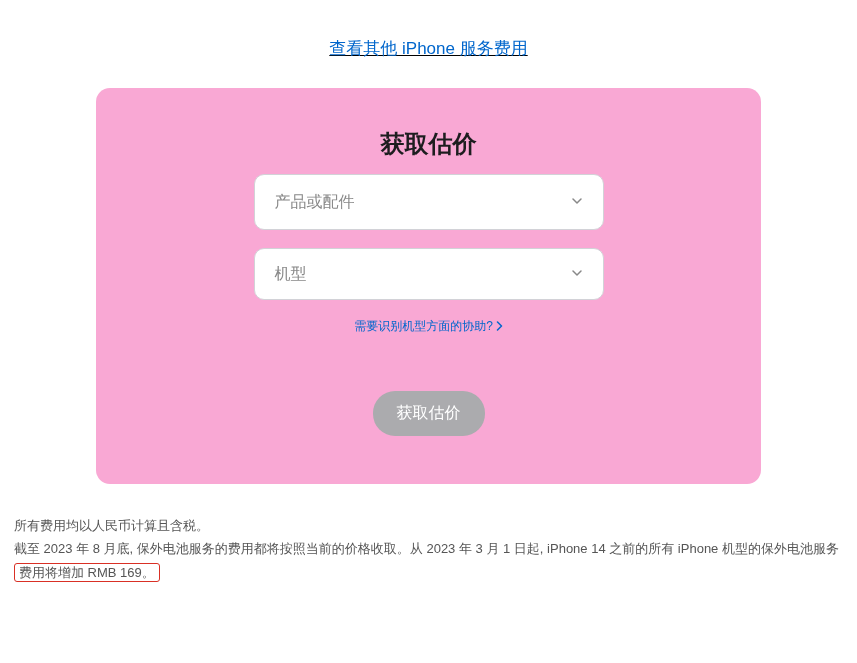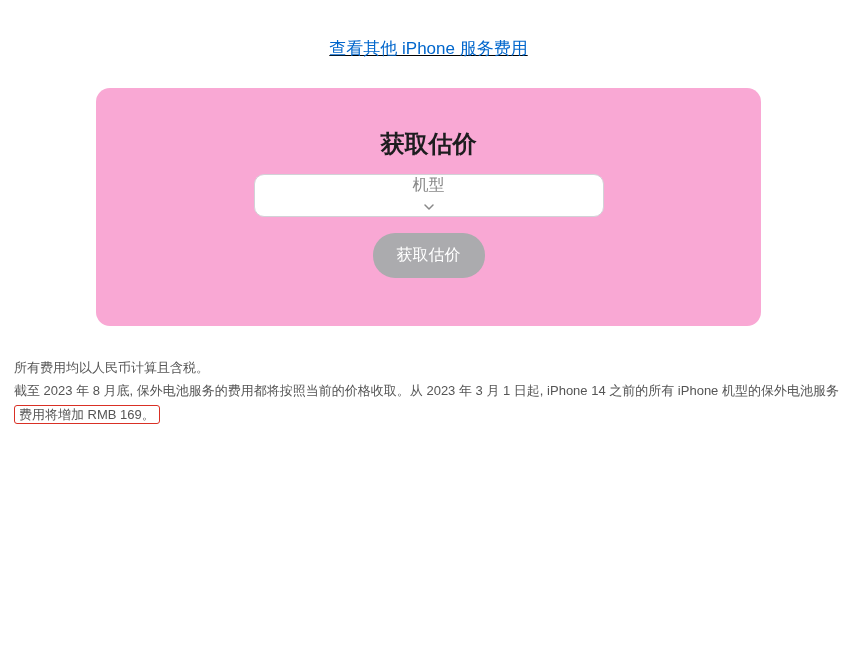--- a/index.html
+++ b/index.html
@@ -59,23 +59,22 @@
     }
     .dropdown-text {
       color: #888;
       font-size: 16px;
     }
     .chevron {
       color: #888;
       font-size: 12px;
     }
     .dropdown.second {
-      height: 43px;
+      height: 52px;
       margin-bottom: 16px;
-      flex-direction: column;
     }
     .help-link {
       display: inline-flex;
       align-items: center;
       font-size: 12px;
       color: #0066cc;
       text-decoration: none;
       margin-bottom: 56px;
       gap: 3px;
     }
@@ -109,30 +108,46 @@
 </head>
 <body>
 
 <div class="top-link">
   <a href="#">查看其他 iPhone 服务费用</a>
 </div>
 
 <div class="card">
   <h2 class="card-title">获取估价</h2>
 
+  <div class="dropdown">
+    <span class="dropdown-text">产品或配件</span>
+    <span class="chevron">
+      <svg width="12" height="12" viewBox="0 0 12 12">
+          <path d="M2 4 L6 8 L10 4" stroke="#888" stroke-width="1.5" fill="none" stroke-linecap="round" stroke-linejoin="round"></path>
+        </svg>
+    </span>
+  </div>
 
   <div class="dropdown second">
     <span class="dropdown-text">机型</span>
     <span class="chevron">
       <svg width="12" height="12" viewBox="0 0 12 12">
           <path d="M2 4 L6 8 L10 4" stroke="#888" stroke-width="1.5" fill="none" stroke-linecap="round" stroke-linejoin="round"></path>
         </svg>
     </span>
   </div>
 
+  <a href="#" class="help-link">
+    <span>需要识别机型方面的协助?</span>
+    <span>
+      <svg width="7" height="10" viewBox="0 0 7 10">
+          <path d="M1.5 1 L5.5 5 L1.5 9" stroke="#0066cc" stroke-width="1.5" fill="none" stroke-linecap="round" stroke-linejoin="round"></path>
+        </svg>
+    </span>
+  </a>
 
   <div>
     <button class="submit-btn">获取估价</button>
   </div>
 </div>
 
 <div class="footer-text">
   <p>所有费用均以人民币计算且含税。</p>
   <p>
     <span>截至 2023 年 8 月底, 保外电池服务的费用都将按照当前的价格收取。从 2023 年 3 月 1 日起, iPhone 14 之前的所有 iPhone 机型的保外电池服务</span><span class="highlight">费用将增加 RMB 169。</span>

